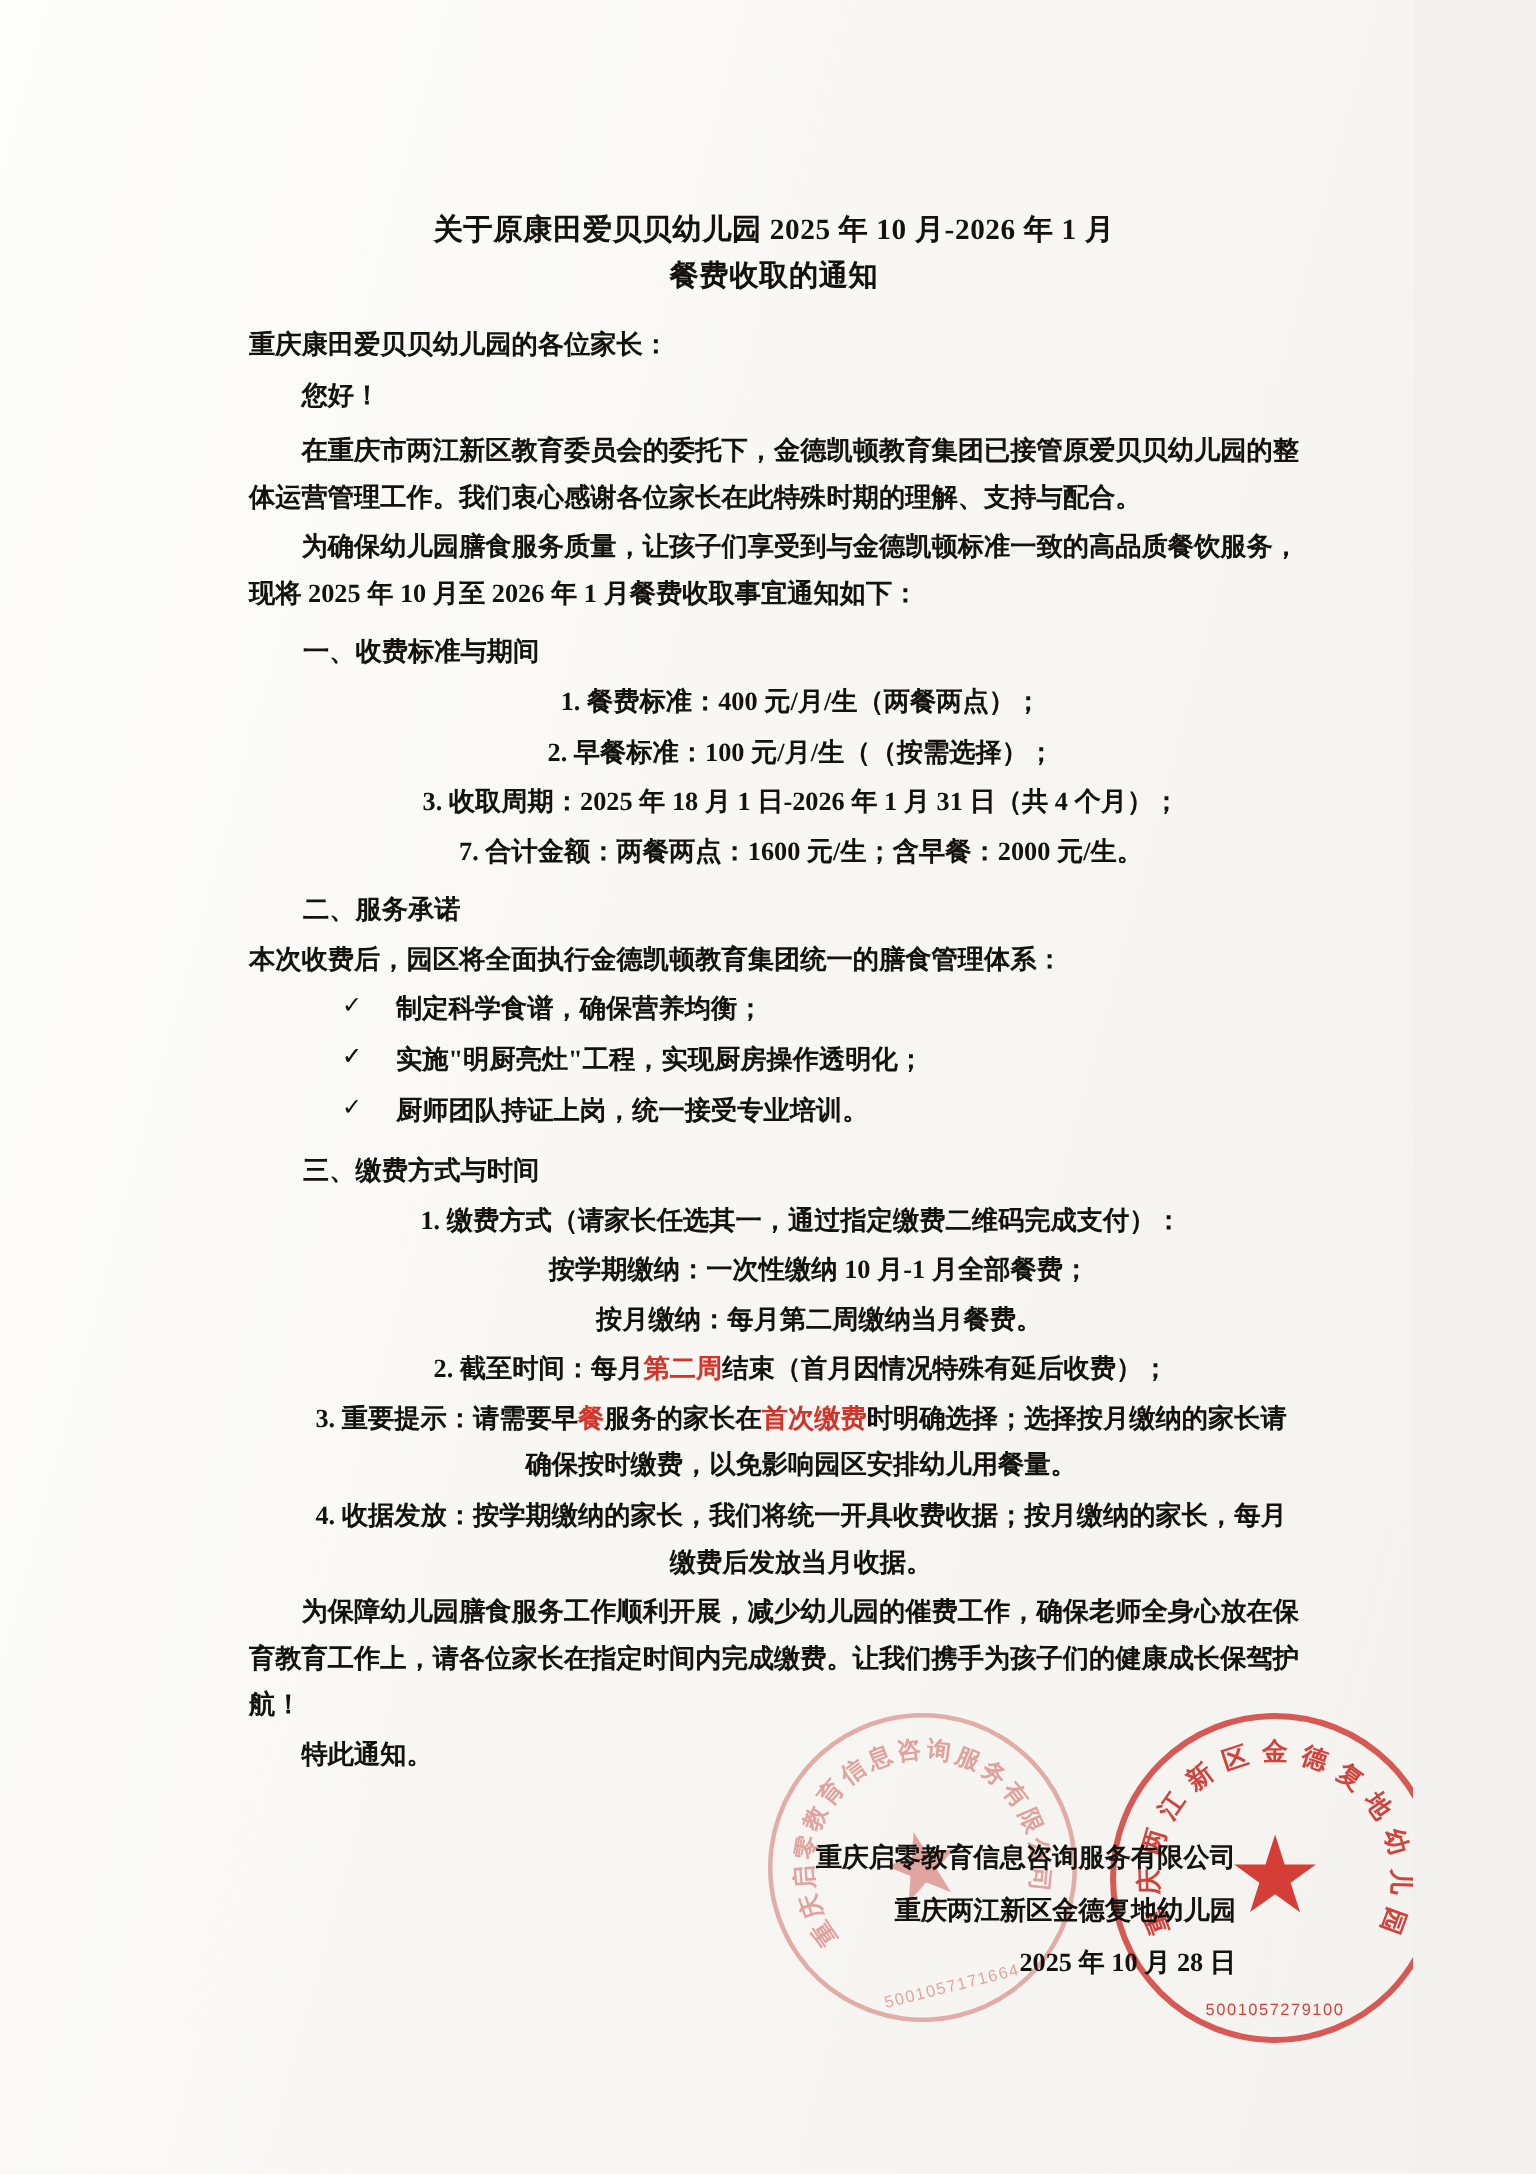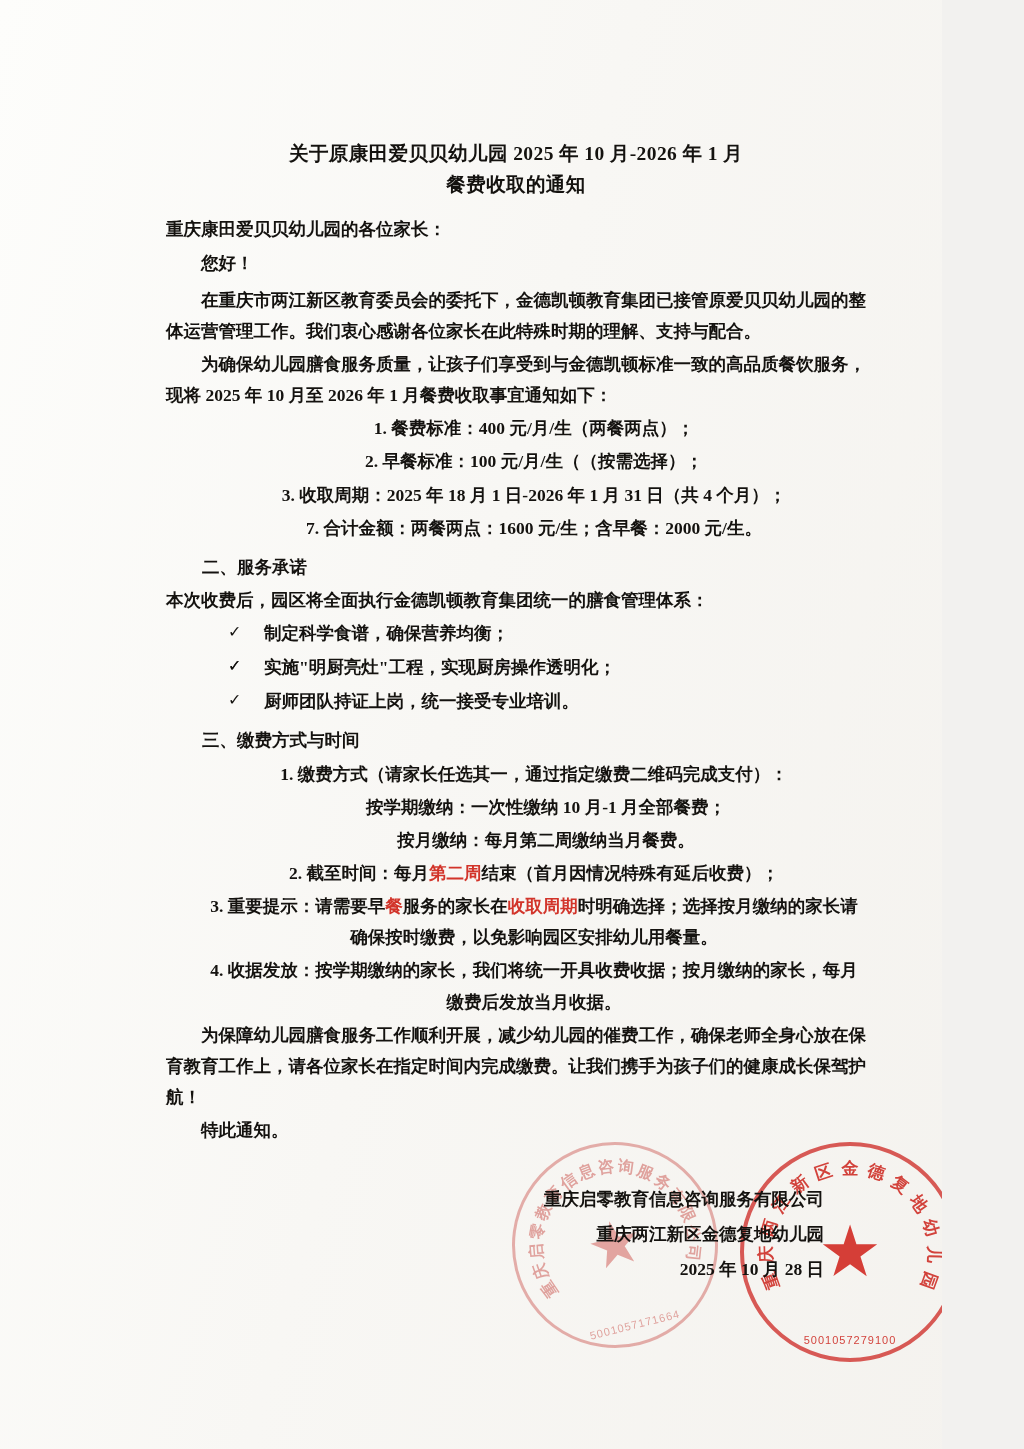--- a/index.html
+++ b/index.html
@@ -183,20 +183,21 @@
     </div>
 
     <p class="salutation">重庆康田爱贝贝幼儿园的各位家长：</p>
 
     <p class="indent1 bold">您好！</p>
 
     <p class="body-para bold">在重庆市两江新区教育委员会的委托下，金德凯顿教育集团已接管原爱贝贝幼儿园的整体运营管理工作。我们衷心感谢各位家长在此特殊时期的理解、支持与配合。</p>
 
     <p class="body-para bold">为确保幼儿园膳食服务质量，让孩子们享受到与金德凯顿标准一致的高品质餐饮服务，现将 2025 年 10 月至 2026 年 1 月餐费收取事宜通知如下：</p>
 
+    <p class="sec-head">一、收费标准与期间</p>
     <p class="item">1. 餐费标准：400 元/月/生（两餐两点）；</p>
     <p class="item">2. 早餐标准：100 元/月/生（（按需选择）；</p>
     <p class="item">3. 收取周期：2025 年 18 月 1 日-2026 年 1 月 31 日（共 4 个月）；</p>
     <p class="item">7. 合计金额：两餐两点：1600 元/生；含早餐：2000 元/生。</p>
 
     <p class="sec-head">二、服务承诺</p>
     <p class="plain bold">本次收费后，园区将全面执行金德凯顿教育集团统一的膳食管理体系：</p>
 
     <ul class="check-list">
       <li>
@@ -219,21 +220,21 @@
     <p class="sec-head">三、缴费方式与时间</p>
     <p class="item">1. 缴费方式（请家长任选其一，通过指定缴费二维码完成支付）：</p>
     <p class="item-sub">按学期缴纳：一次性缴纳 10 月-1 月全部餐费；</p>
     <p class="item-sub">按月缴纳：每月第二周缴纳当月餐费。</p>
 
     <p class="item">
       <span>2. 截至时间：每月</span><span class="red">第二周</span><span>结束（首月因情况特殊有延后收费）；</span>
     </p>
 
     <p class="item">
-      <span>3. 重要提示：请需要早</span><span class="red">餐</span><span>服务的家长在</span><span class="red">收取周期</span><span>时明确选择；选择按月缴纳的家长请确保按时缴费，以免影响园区安排幼儿用餐量。</span>
+      <span>3. 重要提示：请需要早</span><span class="red">餐</span><span>服务的家长在</span><span class="red">首次缴费</span><span>时明确选择；选择按月缴纳的家长请确保按时缴费，以免影响园区安排幼儿用餐量。</span>
     </p>
 
     <p class="item">4. 收据发放：按学期缴纳的家长，我们将统一开具收费收据；按月缴纳的家长，每月缴费后发放当月收据。</p>
 
     <p class="body-para bold">为保障幼儿园膳食服务工作顺利开展，减少幼儿园的催费工作，确保老师全身心放在保育教育工作上，请各位家长在指定时间内完成缴费。让我们携手为孩子们的健康成长保驾护航！</p>
 
     <p class="indent1 bold">特此通知。</p>
 
     <div class="sign-wrap">
       <div>重庆启零教育信息咨询服务有限公司</div>

